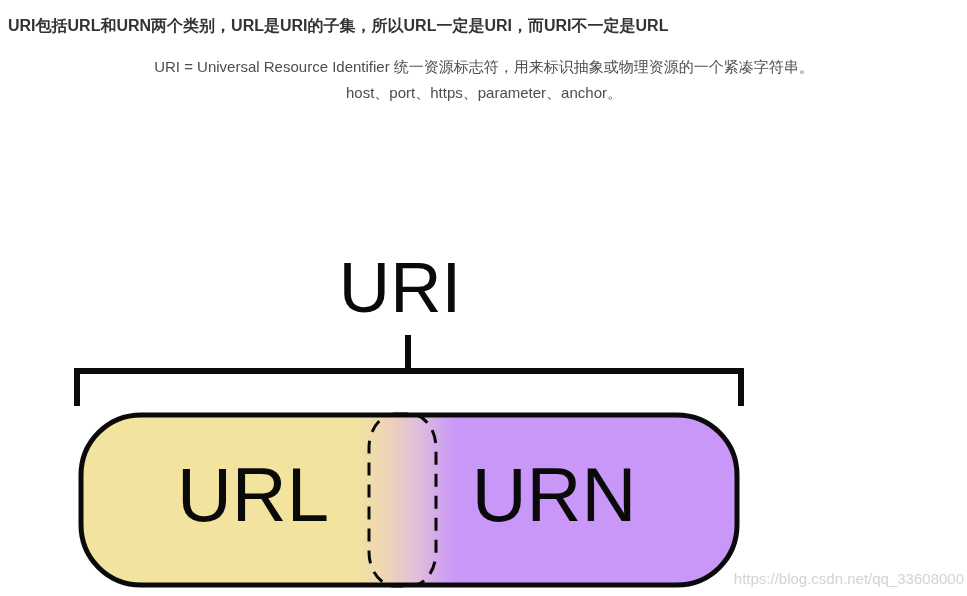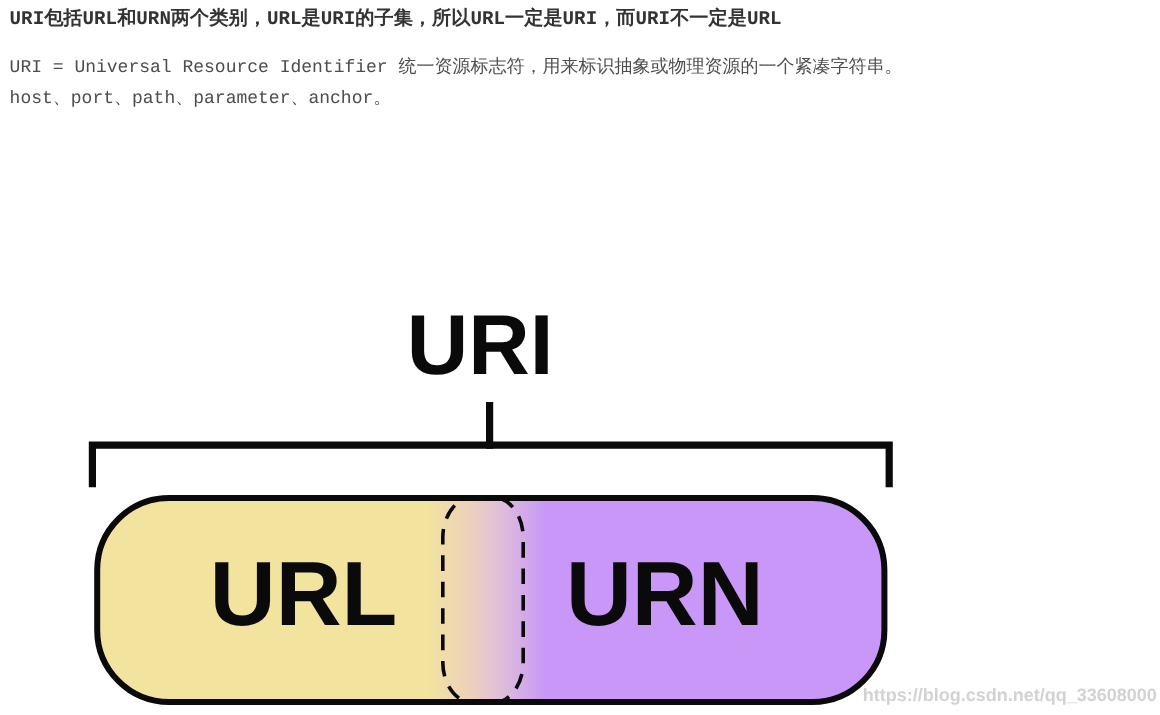--- a/index.html
+++ b/index.html
@@ -10,68 +10,67 @@
     background: #ffffff;
     position: relative;
     overflow: hidden;
     font-family: "Liberation Sans", "DejaVu Sans", sans-serif;
   }
 
   
   .intro {
     position: absolute;
     left: 8px;
-    top: 6px;
+    top: 16px;
     width: 952px;
-    font-family: Liberation Mono, monospace;
   }
   .heading {
     margin: 0;
     font-size: 16px;
     font-weight: 700;
     line-height: 20px;
     color: #333333;
   }
   .para {
     margin-top: 18px;
     font-size: 15px;
     line-height: 26px;
     color: #4d4d4d;
   }
   .para .line {
     white-space: nowrap;
+    text-align: center;
   }
 
   
   .diagram-layer {
     position: absolute;
     left: 0;
     top: 0;
     width: 967px;
     height: 596px;
-    font-weight: bold;
   }
   svg text.big-label {
     font-family: "Liberation Sans", "DejaVu Sans", sans-serif;
     fill: #0a0a0a;
   }
   svg text.watermark-text {
     font-family: "Liberation Sans", "DejaVu Sans", sans-serif;
     fill: #cbcbcb;
     opacity: 0.85;
   }
 </style>
 </head>
 <body>
 
 <div class="intro">
   <p class="heading">URI包括URL和URN两个类别，URL是URI的子集，所以URL一定是URI，而URI不一定是URL</p>
   <div class="para">
     <div class="line">URI = Universal Resource Identifier 统一资源标志符，用来标识抽象或物理资源的一个紧凑字符串。</div>
-    <div class="line">host、port、path、parameter、anchor。</div>
+    <div class="line">host、port、https、parameter、anchor。</div>
   </div>
 </div>
 
 <div class="diagram-layer">
   <svg viewBox="0 0 967 596" width="967" height="596" xmlns="http://www.w3.org/2000/svg">
     <defs>
       <linearGradient id="pillGrad" x1="0" y1="0" x2="1" y2="0">
         <stop offset="0" stop-color="#F2E49E"></stop>
         <stop offset="0.418" stop-color="#F2E49E"></stop>
         <stop offset="0.475" stop-color="#EDD0BC"></stop>

